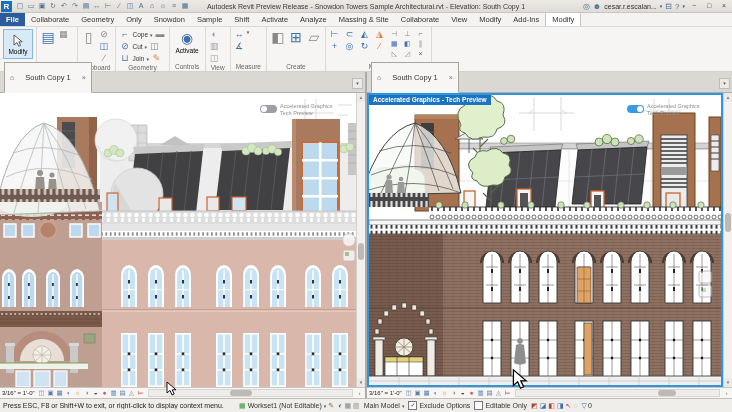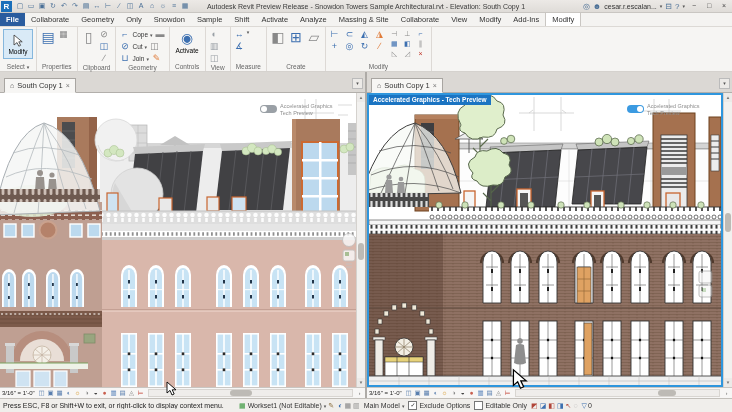--- a/index.html
+++ b/index.html
@@ -33,21 +33,21 @@
   .icon-grid .rico{width:9px;height:9px;font-size:7px;line-height:9px;}
   .geo-rows{display:flex;flex-direction:column;gap:1px;font-size:6.5px;}
   .geo-row{display:flex;align-items:center;gap:2px;}
   .big-tool{display:flex;flex-direction:column;align-items:center;background:none;border:none;font-size:6.5px;font-family:inherit;gap:1px;padding:1px 3px;}
   .mod-icons{display:grid;grid-template-columns:repeat(4,14px);gap:1px;}
   
   .workspace{display:flex;height:326px;}
   .viewport{width:365px;display:flex;flex-direction:column;}
   .divider{width:2px;background:#aeaba7;}
   .vp-tabs{height:21px;background:#dbd8d4;position:relative;border-bottom:1px solid #b2afab;box-sizing:border-box;}
-  .vp-tab{position:absolute;left:4px;bottom:-1px;height:13px;display:flex;align-items:center;gap:3px;background:#f7f6f4;border:1px solid #a8a5a1;border-bottom:1px solid #f7f6f4;padding:0 5px;font-size:7.5px;}
+  .vp-tab{position:absolute;left:4px;bottom:-1px;height:13px;display:flex;align-items:center;gap:11px;background:#f7f6f4;border:1px solid #a8a5a1;border-bottom:1px solid #f7f6f4;padding:8px 5px;font-size:7.5px;}
   .vp-tab .home{font-size:7px;color:#555;}
   .vp-tab .x{font-size:7px;color:#777;}
   .vp-overflow{position:absolute;right:2px;bottom:3px;font-size:5px;color:#555;border:1px solid #bbb;background:#eceae7;width:9px;height:9px;line-height:9px;text-align:center;}
   .vp-body{height:294px;display:flex;}
   .canvas{width:356px;height:294px;position:relative;background:#fff;overflow:hidden;box-sizing:border-box;}
   .canvas.active{border:2px solid #2f96dd;}
   .canvas svg.art{display:block;width:100%;height:100%;}
   .v-scroll{width:9px;height:294px;background:#f2f1ef;border-left:1px solid #d5d2ce;box-sizing:border-box;position:relative;}
   .v-arrow{height:9px;font-size:4.5px;text-align:center;line-height:9px;color:#777;background:#eceae8;}
   .v-arrow.bot{position:absolute;bottom:0;left:0;right:0;}

